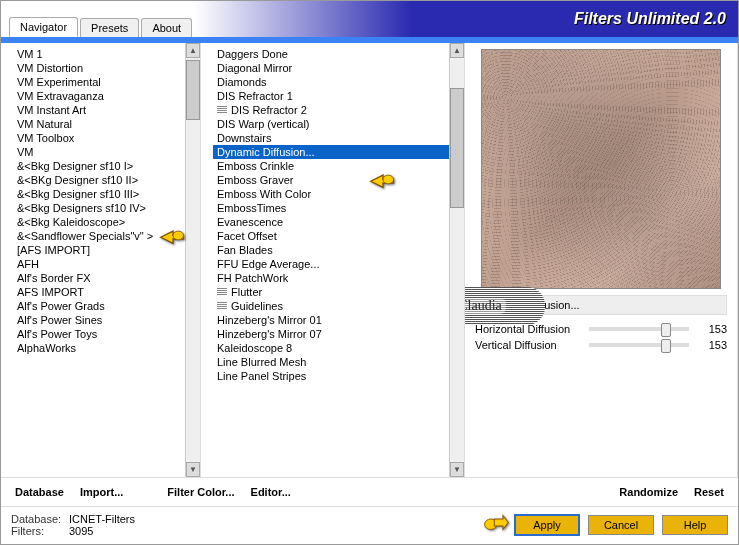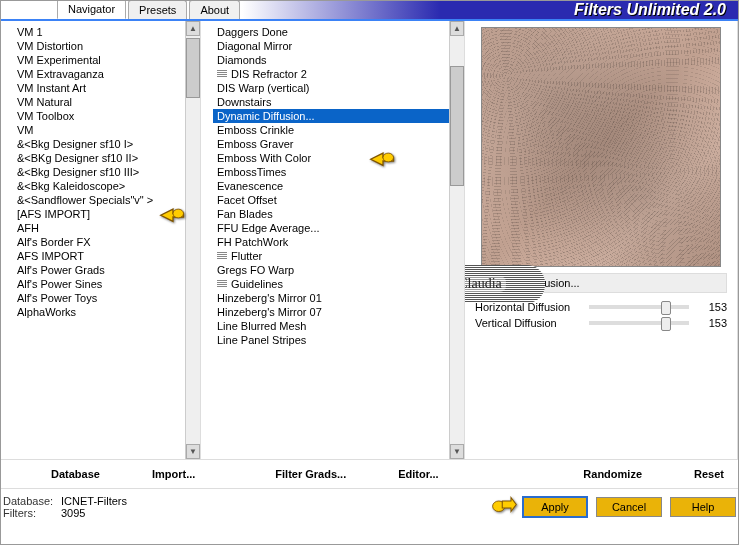--- a/index.html
+++ b/index.html
@@ -6,24 +6,23 @@
   body {
     font-family: Tahoma, Arial, sans-serif;
     font-size: 11px;
     background: #fff;
     width: 739px;
     height: 545px;
     overflow: hidden;
     border: 1px solid #999;
   }
   .header {
-    height: 18px;
+    height: 36px;
     display: flex;
     align-items: stretch;
-    margin-left: 48px;
   }
   .tabs {
     display: flex;
     align-items: flex-end;
     padding-left: 8px;
   }
   .tab {
     padding: 3px 10px;
     border: 1px solid #aaa;
     border-bottom: none;
@@ -36,33 +35,34 @@
   .tab.active {
     background: #fff;
     border-bottom: 1px solid #fff;
     position: relative;
     z-index: 2;
   }
   .title-area {
     flex: 1;
     background: linear-gradient(to right, #fff 0%, #2a2ab0 40%, #2a2ab0 100%);
     display: flex;
+    align-items: center;
     justify-content: flex-end;
     padding-right: 12px;
   }
   .title {
     font-style: italic;
     font-weight: bold;
     font-size: 16px;
     color: #fff;
     text-shadow: 1px 1px 0 #000;
   }
   .content {
     display: flex;
-    border-top: 2px solid #3b82f6;
+    border-top: 6px solid #3b82f6;
     height: 440px;
   }
   .col {
     position: relative;
     border-right: 1px solid #ddd;
     overflow: hidden;
   }
   .col-left { width: 200px; }
   .col-mid { width: 264px; }
   .col-right { flex: 1; padding: 6px 10px; }
@@ -176,27 +176,26 @@
     padding: 6px 10px;
     gap: 8px;
     border-top: 1px solid #ddd;
     border-bottom: 1px solid #ddd;
     align-items: center;
   }
   .lbl-btn {
     font-weight: bold;
     cursor: pointer;
     padding: 2px 4px;
-    margin-left: 36px;
   }
   .spacer { flex: 1; }
   .footer {
     display: flex;
     align-items: center;
-    padding: 6px 2px;
+    padding: 6px 10px;
     gap: 8px;
   }
   .info-block { font-size: 11px; }
   .info-block .lbl { color: #333; display:inline-block; width:58px;}
   .btn {
     min-width: 66px;
     padding: 3px 10px;
     background: #eab308;
     border: 1px solid #888;
     cursor: pointer;
@@ -234,20 +233,21 @@
         <div class="list-item">VM Distortion</div>
         <div class="list-item">VM Experimental</div>
         <div class="list-item">VM Extravaganza</div>
         <div class="list-item">VM Instant Art</div>
         <div class="list-item">VM Natural</div>
         <div class="list-item">VM Toolbox</div>
         <div class="list-item">VM</div>
         <div class="list-item">&amp;&lt;Bkg Designer sf10 I&gt;</div>
         <div class="list-item">&amp;&lt;BKg Designer sf10 II&gt;</div>
         <div class="list-item">&amp;&lt;Bkg Designer sf10 III&gt;</div>
+        <div class="list-item">&amp;&lt;Bkg Designers sf10 IV&gt;</div>
         <div class="list-item">&amp;&lt;Bkg Kaleidoscope&gt;</div>
         <div class="list-item">&amp;&lt;Sandflower Specials"v" &gt;</div>
         <div class="list-item">[AFS IMPORT]</div>
         <div class="list-item">AFH</div>
         <div class="list-item">Alf's Border FX</div>
         <div class="list-item">AFS IMPORT</div>
         <div class="list-item">Alf's Power Grads</div>
         <div class="list-item">Alf's Power Sines</div>
         <div class="list-item">Alf's Power Toys</div>
         <div class="list-item">AlphaWorks</div>
@@ -270,20 +270,23 @@
         <div class="list-item">
           <span>Daggers Done</span>
         </div>
         <div class="list-item">
           <span>Diagonal Mirror</span>
         </div>
         <div class="list-item">
           <span>Diamonds</span>
         </div>
         <div class="list-item">
+          <span>DIS Refractor 1</span>
+        </div>
+        <div class="list-item">
           <span class="mini-icon"></span>
           <span>DIS Refractor 2</span>
         </div>
         <div class="list-item">
           <span>DIS Warp (vertical)</span>
         </div>
         <div class="list-item">
           <span>Downstairs</span>
         </div>
         <div class="list-item selected">
@@ -314,31 +317,31 @@
           <span>FFU Edge Average...</span>
         </div>
         <div class="list-item">
           <span>FH PatchWork</span>
         </div>
         <div class="list-item">
           <span class="mini-icon"></span>
           <span>Flutter</span>
         </div>
         <div class="list-item">
-          <span>Gregs FO Warp</span>
-        </div>
-        <div class="list-item">
           <span class="mini-icon"></span>
           <span>Guidelines</span>
         </div>
         <div class="list-item">
           <span>Hinzeberg's Mirror 01</span>
         </div>
         <div class="list-item">
           <span>Hinzeberg's Mirror 07</span>
+        </div>
+        <div class="list-item">
+          <span>Kaleidoscope 8</span>
         </div>
         <div class="list-item">
           <span>Line Blurred Mesh</span>
         </div>
         <div class="list-item">
           <span>Line Panel Stripes</span>
         </div>
       </div>
     <div class="scrollbar">
       <div class="sb-btn">▲</div>
@@ -373,21 +376,21 @@
           </div>
         </div>
     </div>
   </div>
 </div>
 
 <div class="button-row">
   <span class="lbl-btn">Database</span>
   <span class="lbl-btn">Import...</span>
   <span style="width:20px"></span>
-  <span class="lbl-btn">Filter Grads...</span>
+  <span class="lbl-btn">Filter Color...</span>
   <span class="lbl-btn">Editor...</span>
   <span class="spacer"></span>
   <span class="lbl-btn">Randomize</span>
   <span class="lbl-btn">Reset</span>
 </div>
 
 <div class="footer">
   <div class="info-block">
     <div><span class="lbl">Database:</span><span>ICNET-Filters</span></div>
     <div><span class="lbl">Filters:</span><span>3095</span></div>

